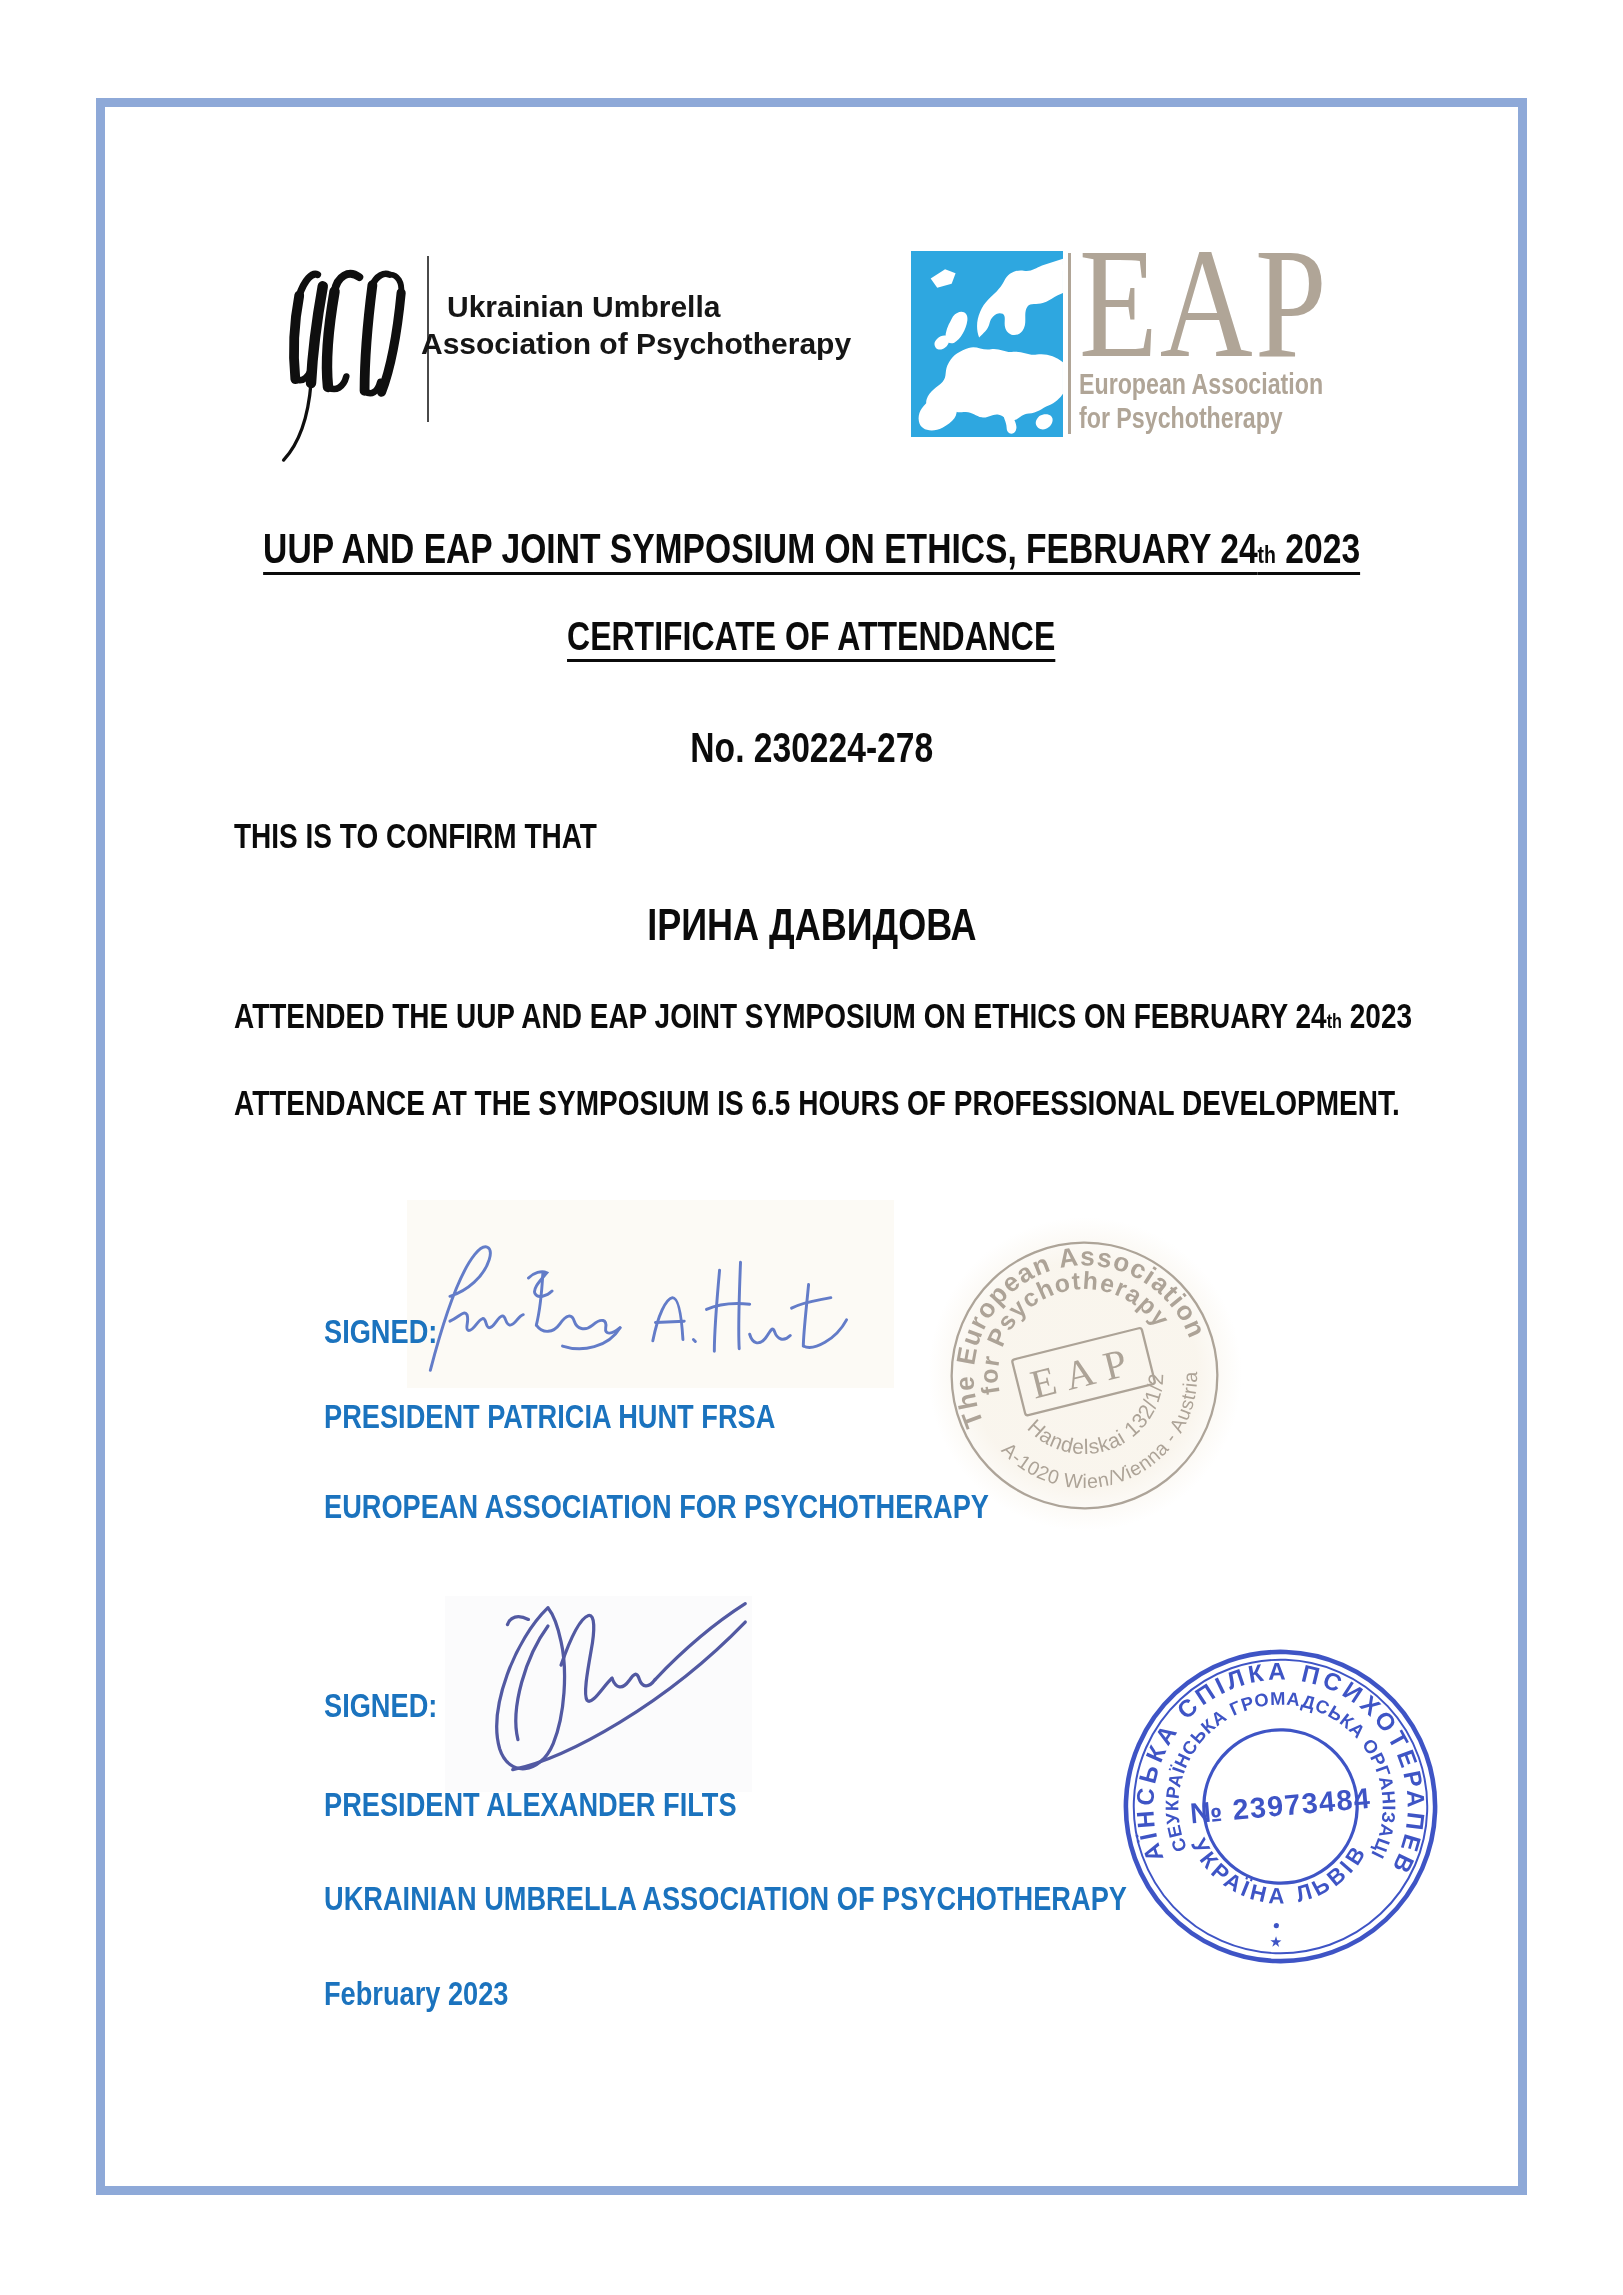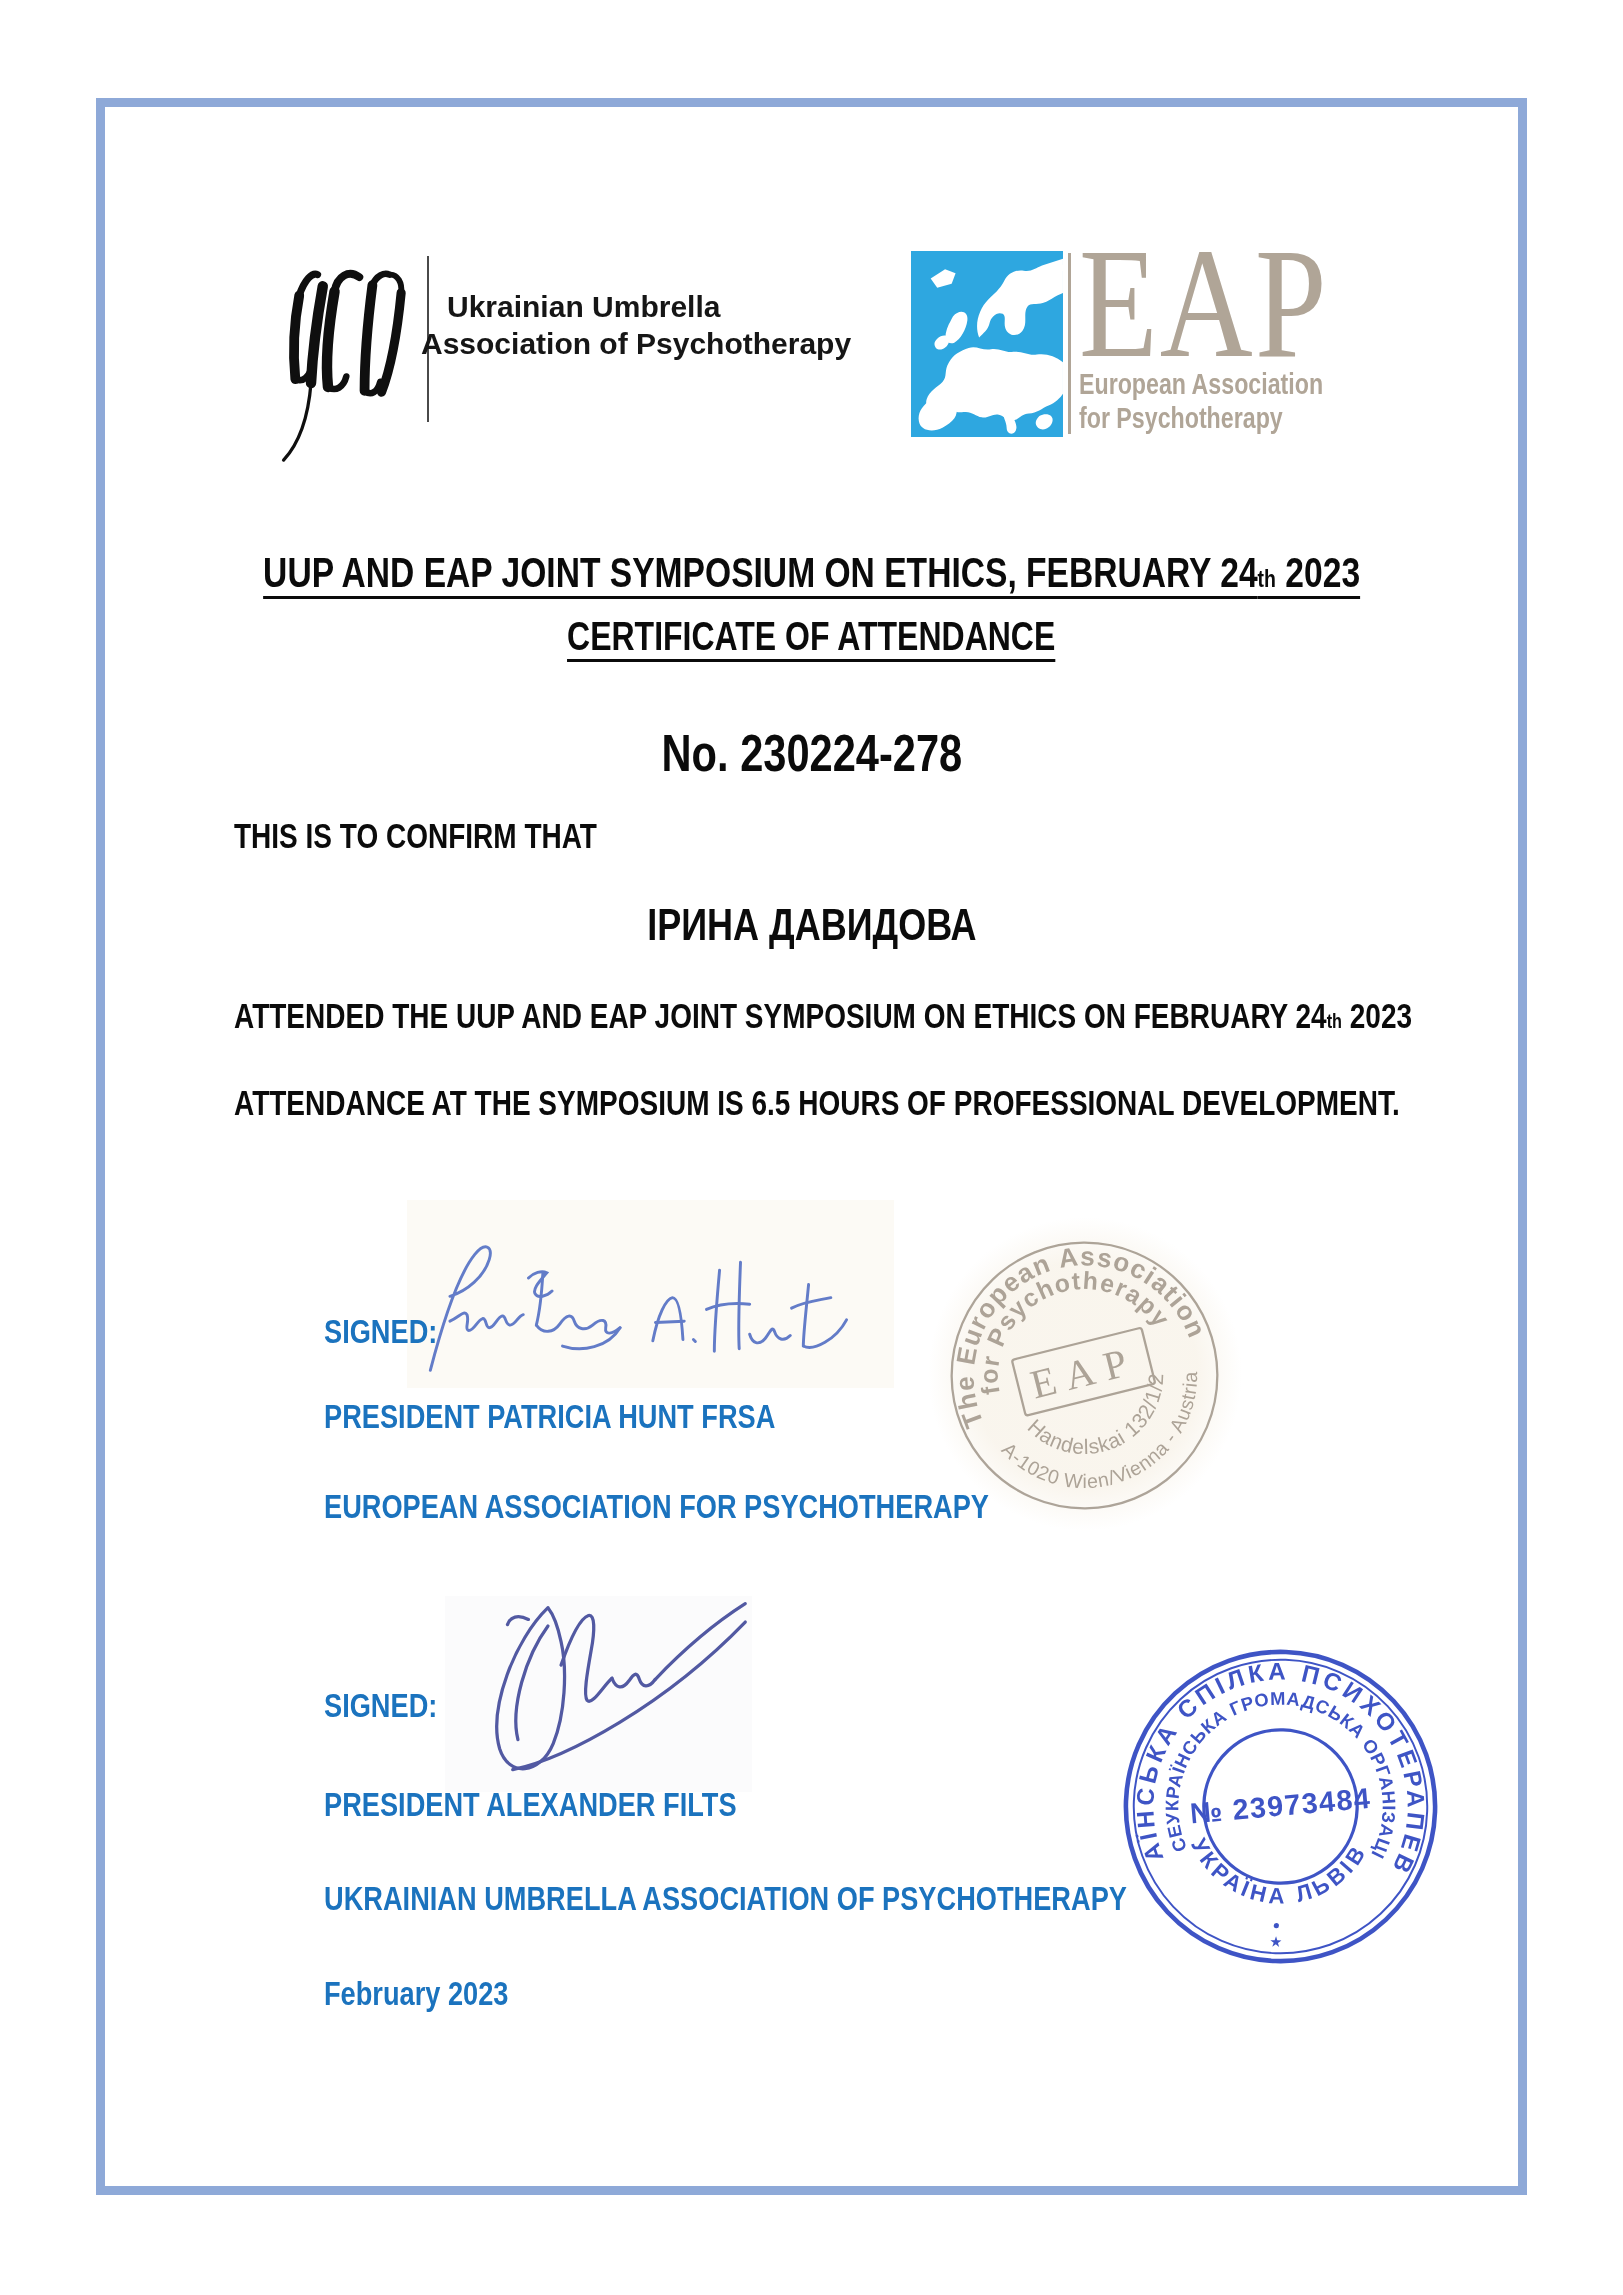--- a/index.html
+++ b/index.html
@@ -77,31 +77,31 @@
       <path d="M142,236 C150,230 158,236 156,246 C154,256 164,264 160,274 C156,282 146,280 146,270 C146,260 138,250 140,242 Z"></path>
       <path d="M196,252 C206,246 218,250 216,260 C214,270 202,276 194,270 C188,264 190,258 196,252 Z"></path>
     </g>
   </svg>
 </div>
 <div class="divider-eap"></div>
 <div class="eapWord">EAP</div>
 <div class="eapSub" style="top:370px;">European Association</div>
 <div class="eapSub" style="top:404px;">for Psychotherapy</div>
 
-<div class="centerWrap black" style="top:552px; font-size:42px;">
+<div class="centerWrap black" style="top:528px; font-size:42px;">
   <span class="uline">
     <span>UUP AND EAP JOINT SYMPOSIUM ON ETHICS, FEBRUARY 24</span><span class="sup">th</span><span> 2023</span>
   </span>
 </div>
 
 <div class="centerWrap black" style="top:616px; font-size:40px;">
   <span class="uline">CERTIFICATE OF ATTENDANCE</span>
 </div>
 
-<div class="centerWrap black" style="top:727px; font-size:52px;">
+<div class="centerWrap black" style="top:727px; font-size:42px;">
   <span>No. 230224-278</span>
 </div>
 
 <div class="abs black condL" style="left:234px; top:818px; font-size:35px;">THIS IS TO CONFIRM THAT</div>
 
 <div class="centerWrap black" style="top:902px; font-size:45px;">
   <span>ІРИНА ДАВИДОВА</span>
 </div>
 
 <div class="abs black condL" style="left:234px; top:998px; font-size:35px;">

